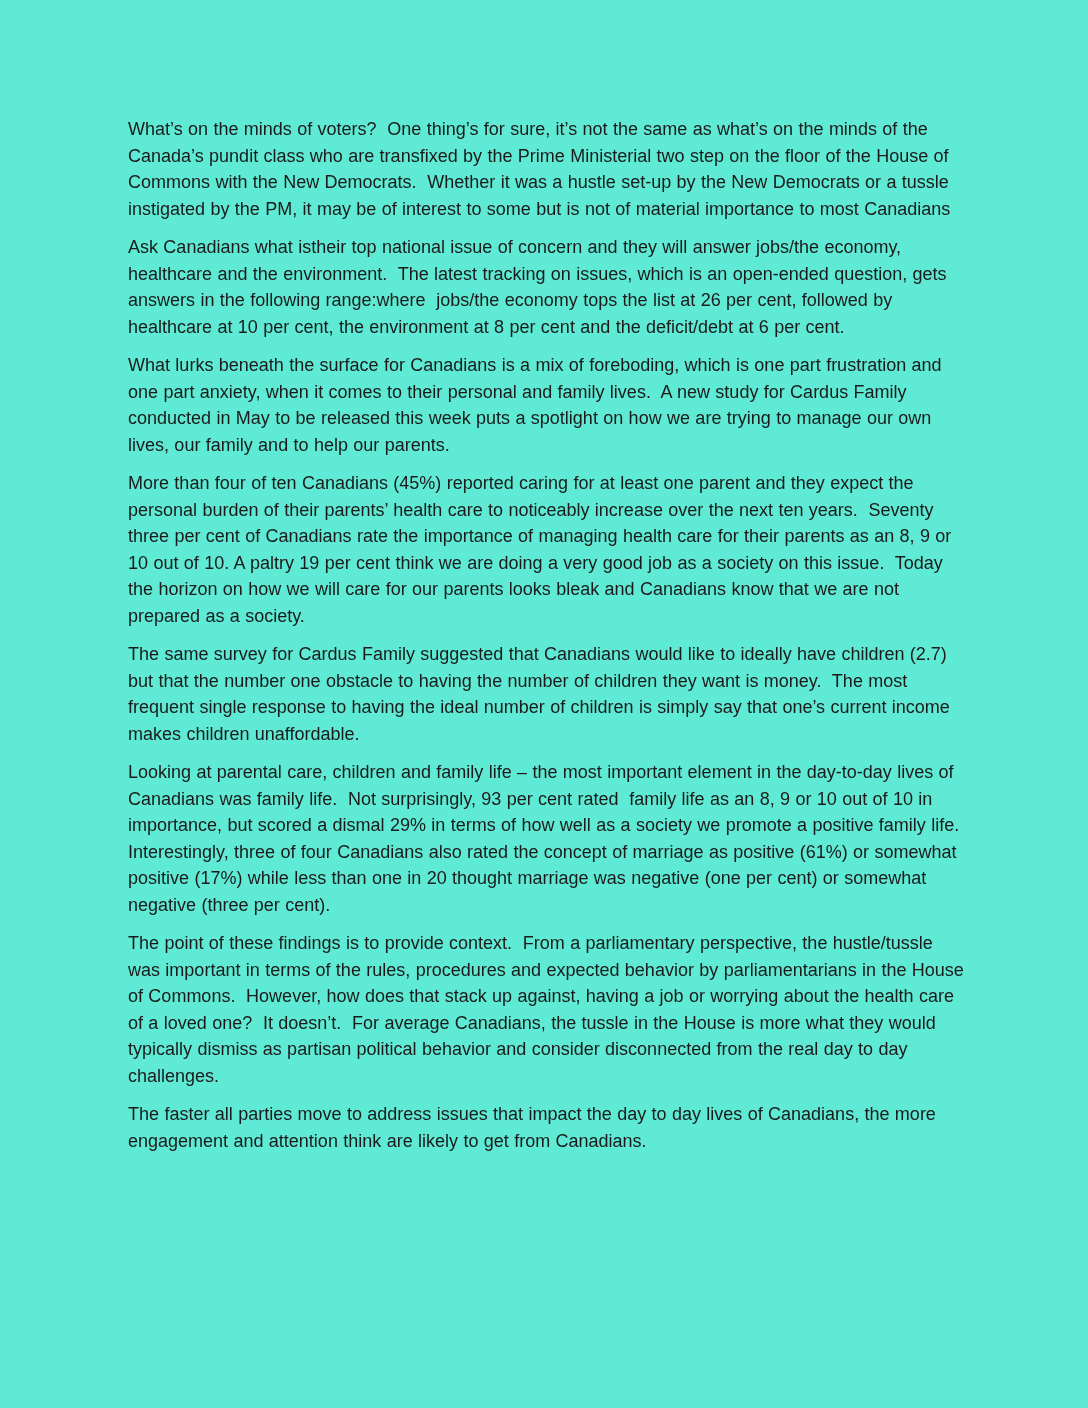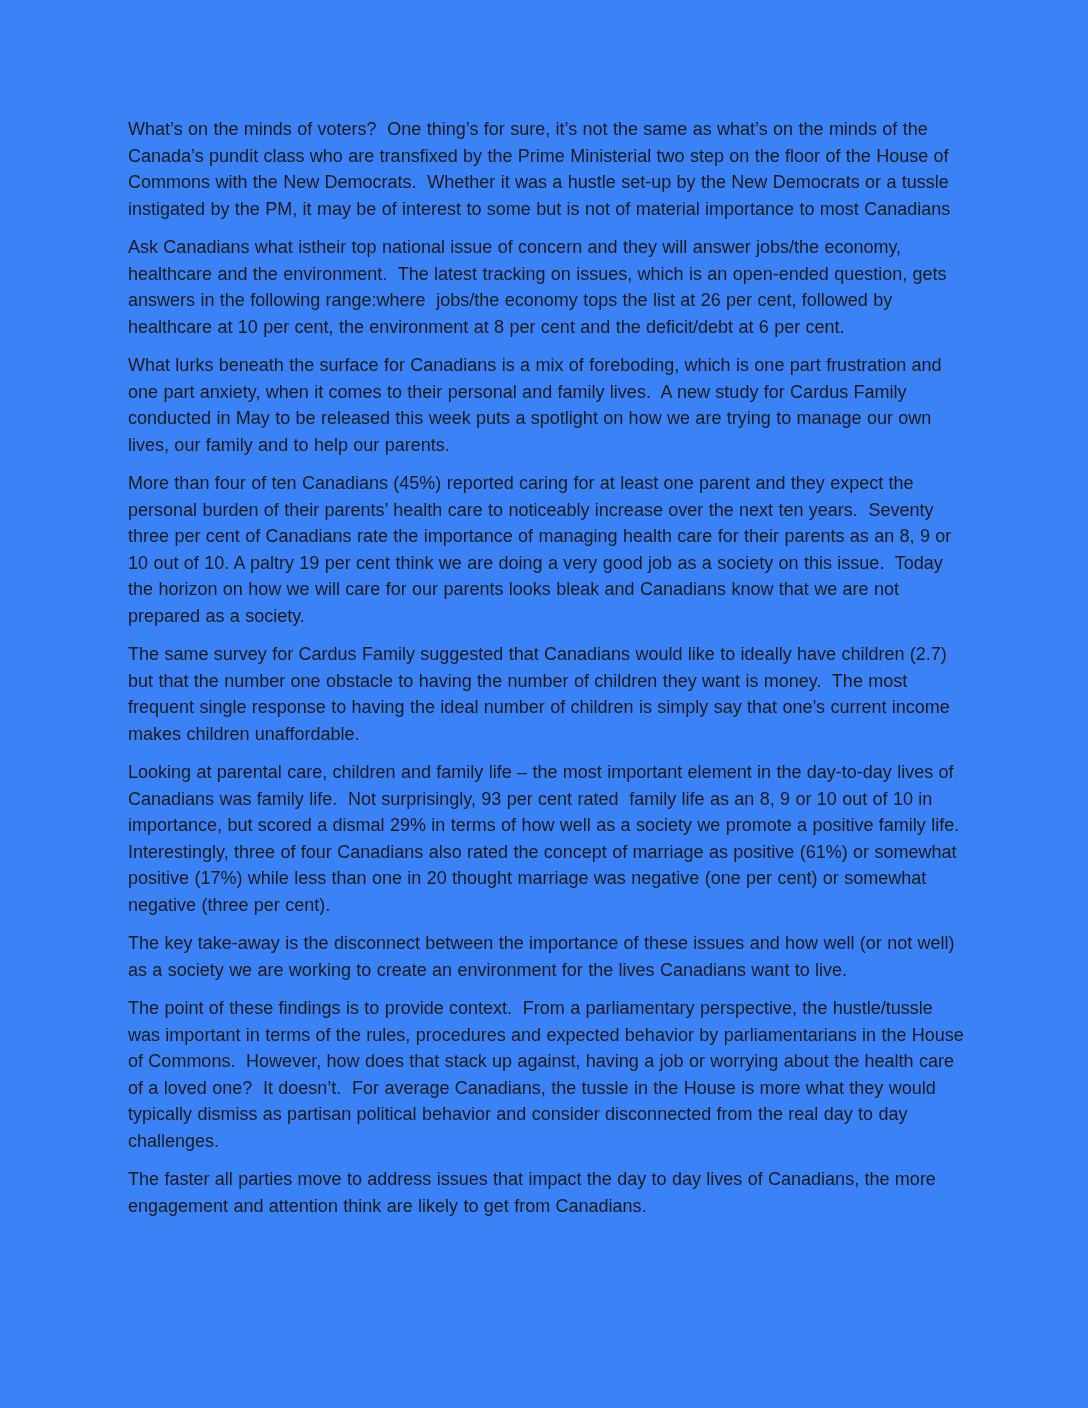--- a/index.html
+++ b/index.html
@@ -4,21 +4,21 @@
 <style>
   html, body {
     margin: 0;
     padding: 0;
     background: #ffffff;
   }
   .page {
     position: relative;
     width: 1088px;
     height: 1408px;
-    background: #3b82f6;
+    background: #5eead4;
     box-sizing: border-box;
     padding: 116px 118px 0 128px;
     overflow: hidden;
     font-family: "Liberation Sans", sans-serif;
     font-size: 18px;
     line-height: 26.5px;
     color: #1b1b1b;
   }
   .page p {
     margin: 0 0 12px 0;
@@ -29,16 +29,15 @@
 </head>
 <body>
 
 <div class="page">
   <p>What’s on the minds of voters?  One thing’s for sure, it’s not the same as what’s on the minds of the Canada’s pundit class who are transfixed by the Prime Ministerial two step on the floor of the House of Commons with the New Democrats.  Whether it was a hustle set-up by the New Democrats or a tussle instigated by the PM, it may be of interest to some but is not of material importance to most Canadians</p>
   <p>Ask Canadians what istheir top national issue of concern and they will answer jobs/the economy, healthcare and the environment.  The latest tracking on issues, which is an open-ended question, gets answers in the following range:where  jobs/the economy tops the list at 26 per cent, followed by healthcare at 10 per cent, the environment at 8 per cent and the deficit/debt at 6 per cent.</p>
   <p>What lurks beneath the surface for Canadians is a mix of foreboding, which is one part frustration and one part anxiety, when it comes to their personal and family lives.  A new study for Cardus Family conducted in May to be released this week puts a spotlight on how we are trying to manage our own lives, our family and to help our parents.</p>
   <p>More than four of ten Canadians (45%) reported caring for at least one parent and they expect the personal burden of their parents’ health care to noticeably increase over the next ten years.  Seventy three per cent of Canadians rate the importance of managing health care for their parents as an 8, 9 or 10 out of 10. A paltry 19 per cent think we are doing a very good job as a society on this issue.  Today the horizon on how we will care for our parents looks bleak and Canadians know that we are not prepared as a society.</p>
   <p>The same survey for Cardus Family suggested that Canadians would like to ideally have children (2.7) but that the number one obstacle to having the number of children they want is money.  The most frequent single response to having the ideal number of children is simply say that one’s current income makes children unaffordable.</p>
   <p>Looking at parental care, children and family life – the most important element in the day-to-day lives of Canadians was family life.  Not surprisingly, 93 per cent rated  family life as an 8, 9 or 10 out of 10 in importance, but scored a dismal 29% in terms of how well as a society we promote a positive family life.  Interestingly, three of four Canadians also rated the concept of marriage as positive (61%) or somewhat positive (17%) while less than one in 20 thought marriage was negative (one per cent) or somewhat negative (three per cent).</p>
-  <p>The key take-away is the disconnect between the importance of these issues and how well (or not well) as a society we are working to create an environment for the lives Canadians want to live.</p>
   <p>The point of these findings is to provide context.  From a parliamentary perspective, the hustle/tussle was important in terms of the rules, procedures and expected behavior by parliamentarians in the House of Commons.  However, how does that stack up against, having a job or worrying about the health care of a loved one?  It doesn’t.  For average Canadians, the tussle in the House is more what they would typically dismiss as partisan political behavior and consider disconnected from the real day to day challenges.</p>
   <p>The faster all parties move to address issues that impact the day to day lives of Canadians, the more engagement and attention think are likely to get from Canadians.</p>
 </div>
 
 </body></html>

